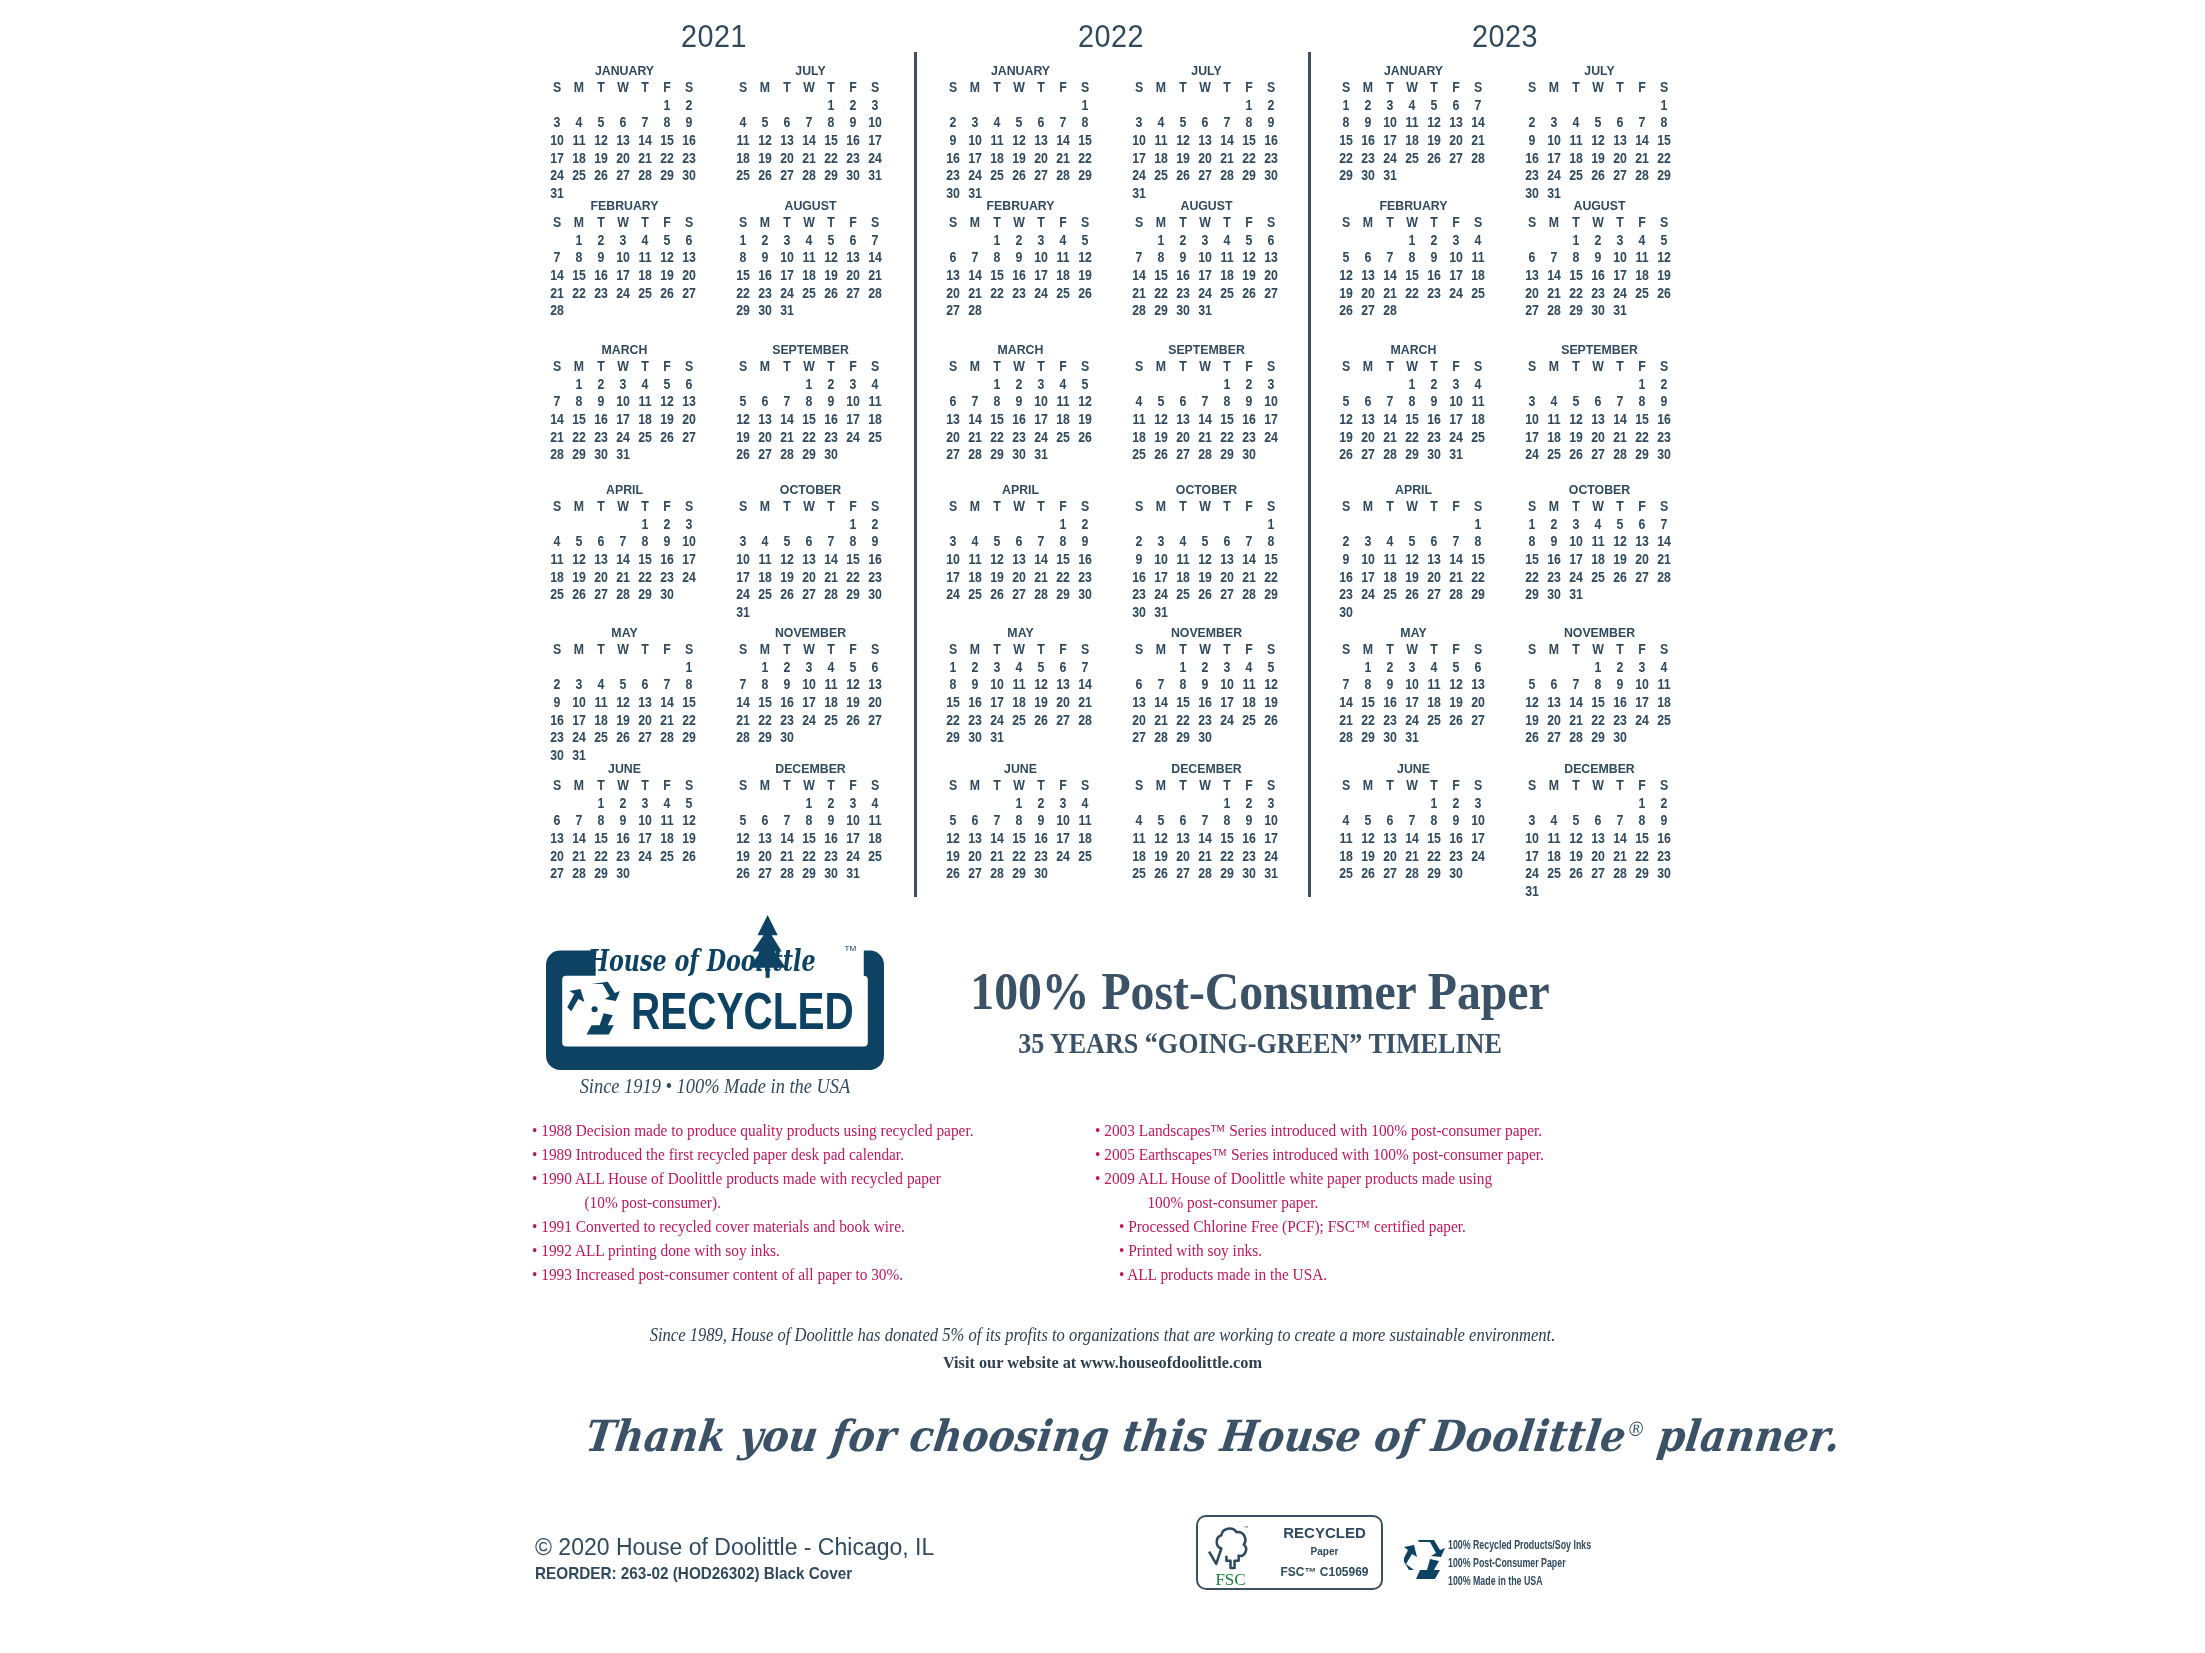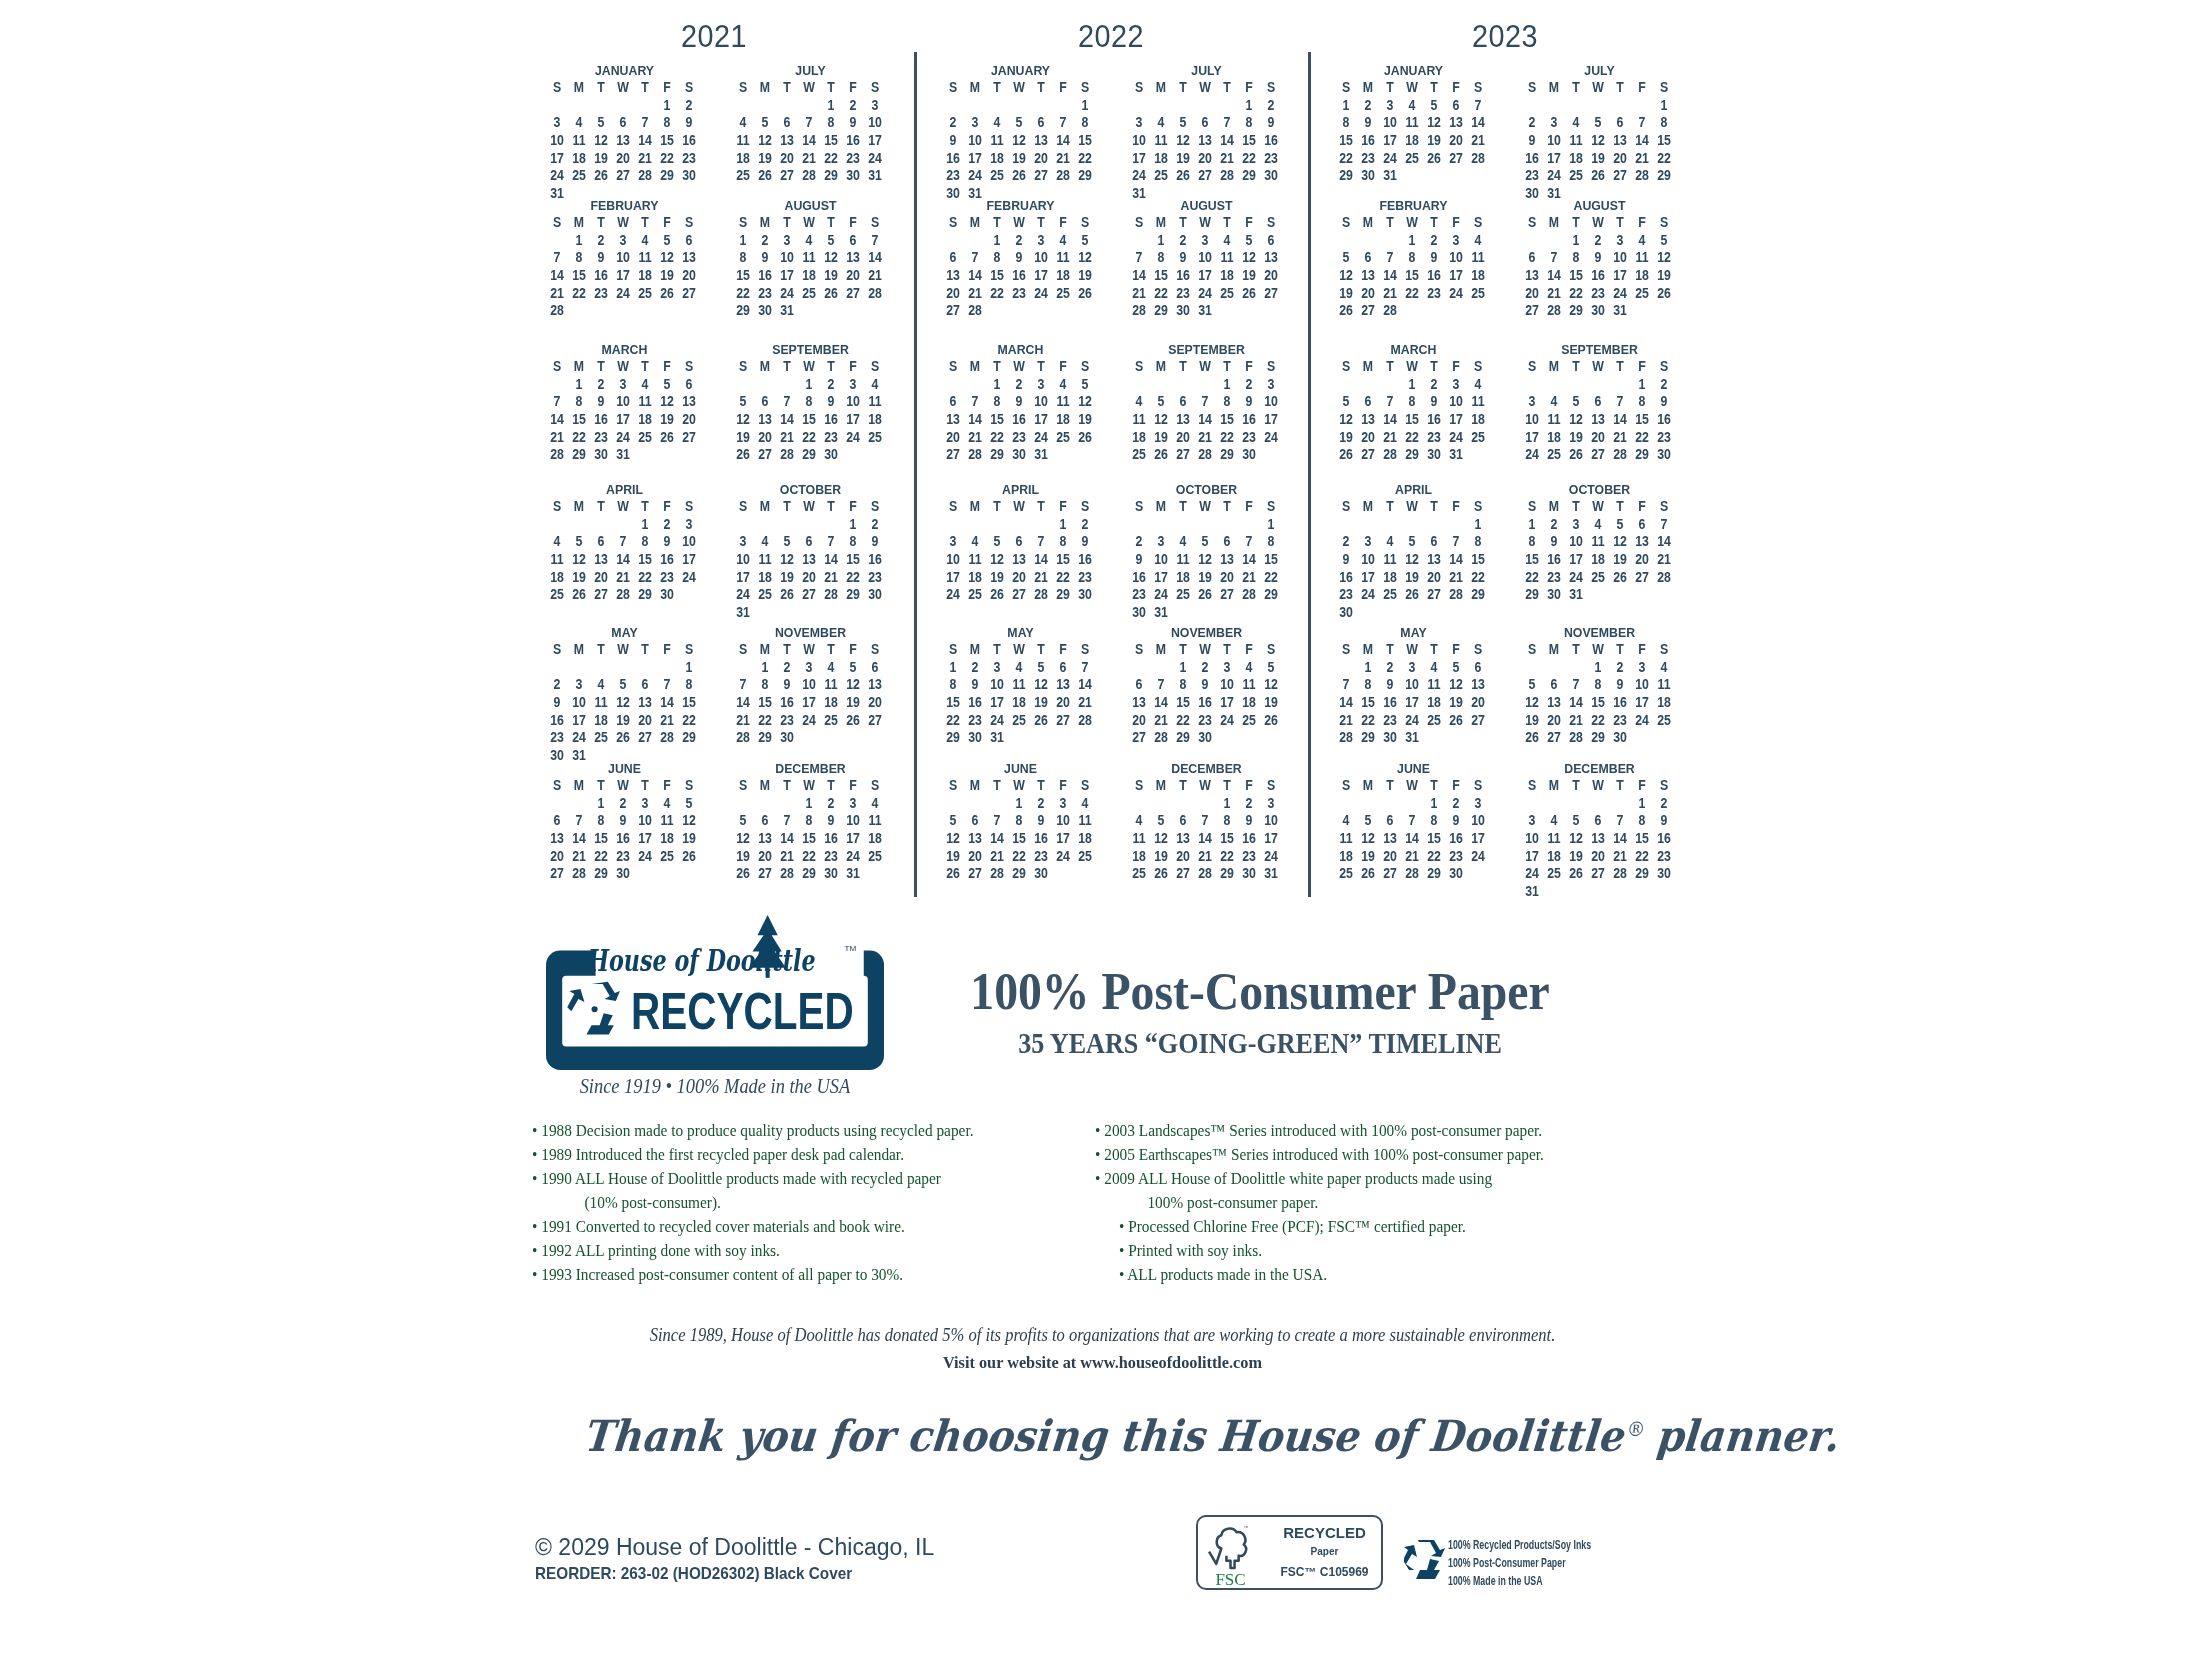--- a/index.html
+++ b/index.html
@@ -8,21 +8,21 @@
   .divider{position:absolute;top:52px;width:2.5px;height:845px;background:#3b5063;}
   .month{position:absolute;width:157px;font-weight:bold;}
   .month-name{text-align:center;font-size:13.7px;height:16px;line-height:16px;transform:scaleX(0.9);letter-spacing:0px;}
   .dow-row,.week-row{display:grid;grid-template-columns:repeat(7,22px);height:17.7px;line-height:17.7px;font-size:14px;}
   .dow-row span,.week-row span{text-align:center;transform:scaleX(0.88);}
   .logo{position:absolute;left:545px;top:915px;width:340px;height:157px;}
   .logo svg{width:100%;height:100%;}
   .since{position:absolute;left:545px;top:1075px;width:340px;text-align:center;font-family:"Liberation Serif",serif;font-style:italic;font-size:20px;transform:scaleX(0.92);}
   .headline{position:absolute;left:921px;top:961px;width:678px;text-align:center;font-family:"Liberation Serif",serif;font-weight:bold;font-size:53px;transform:scaleX(0.9);color:#3a5166;}
   .subhead{position:absolute;left:921px;top:1027px;width:678px;text-align:center;font-family:"Liberation Serif",serif;font-weight:bold;font-size:29px;transform:scaleX(0.9);color:#3a5166;}
-  .timeline{position:absolute;top:1119px;font-family:"Liberation Serif",serif;font-size:16.7px;line-height:24px;color:#14532d;}
+  .timeline{position:absolute;top:1119px;font-family:"Liberation Serif",serif;font-size:16.7px;line-height:24px;color:#be185d;}
   .timeline .item{white-space:nowrap;transform-origin:left;transform:scaleX(0.92);}
   .timeline .indent{padding-left:57px;}
   .timeline .sub{padding-left:26px;}
   .donate{position:absolute;left:546px;top:1325px;width:1113px;text-align:center;font-family:"Liberation Serif",serif;font-style:italic;font-size:18px;transform:scaleX(0.92);color:#2c3f50;}
   .website{position:absolute;left:546px;top:1352px;width:1113px;text-align:center;font-family:"Liberation Serif",serif;font-weight:bold;font-size:17.7px;transform:scaleX(0.92);color:#2c3f50;}
   .thanks{position:absolute;left:541px;top:1411px;width:1128px;text-align:center;font-family:"DejaVu Serif",serif;font-style:italic;font-weight:bold;font-size:43px;color:#3a5166;transform:scaleX(0.92) skewX(-8deg);white-space:nowrap;}
   .thanks sup{font-size:20px;font-weight:normal;}
   .copyright{position:absolute;left:535px;top:1534px;font-size:23px;color:#2f4a5e;}
   .reorder{position:absolute;left:535px;top:1564px;font-size:17px;font-weight:bold;color:#2f4a5e;transform-origin:left;transform:scaleX(0.9);}
   .fsc-box{position:absolute;left:1196px;top:1515px;width:187px;height:75px;border:2.5px solid #3b5063;border-radius:10px;box-sizing:border-box;}
@@ -2225,21 +2225,21 @@
   <div class="item sub">• Processed Chlorine Free (PCF); FSC™ certified paper.</div>
   <div class="item sub">• Printed with soy inks.</div>
   <div class="item sub">• ALL products made in the USA.</div>
 </div>
 
 <div class="donate">Since 1989, House of Doolittle has donated 5% of its profits to organizations that are working to create a more sustainable environment.</div>
 <div class="website">Visit our website at www.houseofdoolittle.com</div>
 
 <div class="thanks"><span>Thank you for choosing this House of Doolittle</span><sup>®</sup><span> planner.</span></div>
 
-<div class="copyright">© 2029 House of Doolittle - Chicago, IL</div>
+<div class="copyright">© 2020 House of Doolittle - Chicago, IL</div>
 <div class="reorder">REORDER: 263-02 (HOD26302) Black Cover</div>
 
 <div class="fsc-box">
   <svg class="fsc-tree" viewBox="0 0 100 100">
     <path d="M8 58 L22 82 L32 52 C20 48 20 30 32 26 C34 12 54 8 62 20 C76 18 84 34 76 44 C86 52 78 70 66 66 L66 76 L58 76 L58 90 L50 90 L50 76 L42 76 L42 66" fill="none" stroke="#2f4a5e" stroke-width="5" stroke-linejoin="round"></path>
     <text x="76" y="14" font-size="9" fill="#2f4a5e" font-family="Liberation Sans, sans-serif">™</text>
   </svg>
   <div class="fsc-label">FSC</div>
   <div class="fsc-text">
     <div class="t1">RECYCLED</div>

